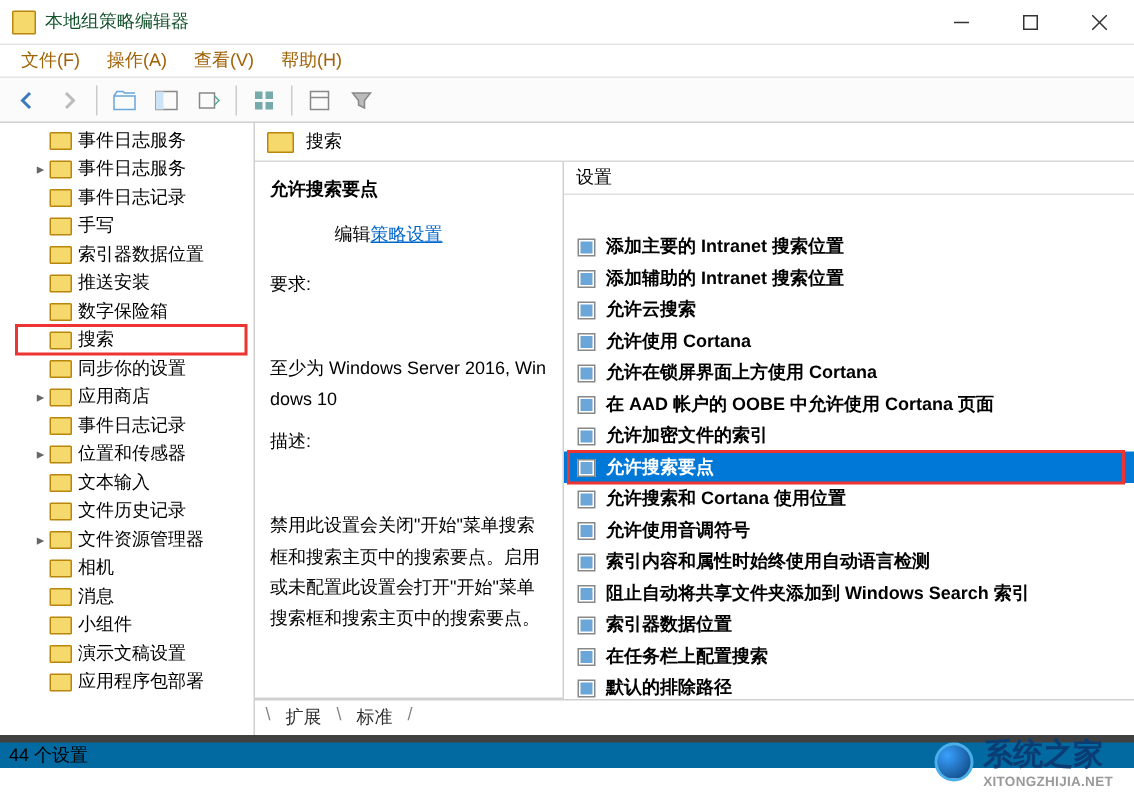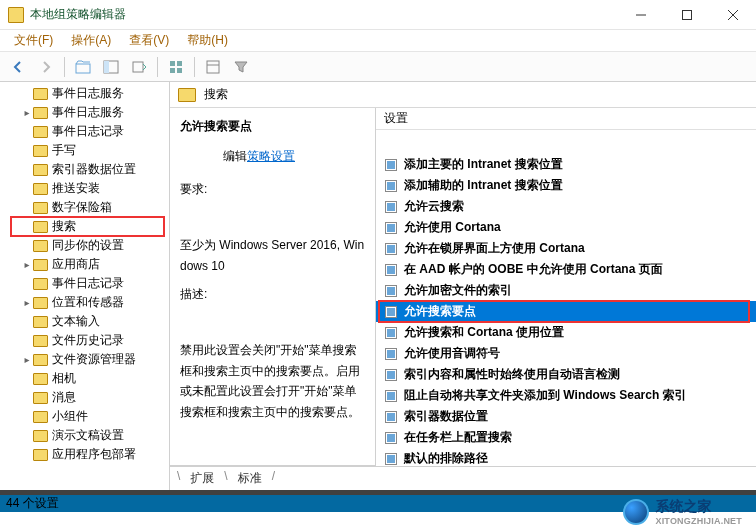--- a/index.html
+++ b/index.html
@@ -69,21 +69,21 @@
 .bottom-tabs { height: 24px; border-top: 1px solid #d0d0d0; display: flex; align-items: flex-start; padding-left: 6px; background: #fff; }
 .bottom-tabs .slash { color: #888; padding: 2px 1px; }
 .bottom-tabs .tab { padding: 2px 8px; color: #333; border: 1px solid transparent; }
 
 
 .statusbar { height: 22px; border-top: 5px solid #404040; display: flex; align-items: center; padding-left: 6px; background: #0369a1; }
 
 
 .watermark { position: absolute; right: 14px; bottom: 6px; display: flex; align-items: center; gap: 6px; color: #0a3d73; font-weight: bold; }
 .watermark .logo { width: 26px; height: 26px; border-radius: 50%; background: radial-gradient(circle at 30% 30%, #3aa0ff, #0a3d73); border: 2px solid #4aaee8; }
-.watermark .txt .cn { font-size: 14px; }
+.watermark .txt .cn { font-size: 20px; }
 .watermark .txt .en { font-size: 9px; color: #999; letter-spacing: .2px; }
 
 
 svg { display: block; }
 </style>
 </head>
 <body>
 
 <div class="titlebar">
   <div class="app-icon"></div>

